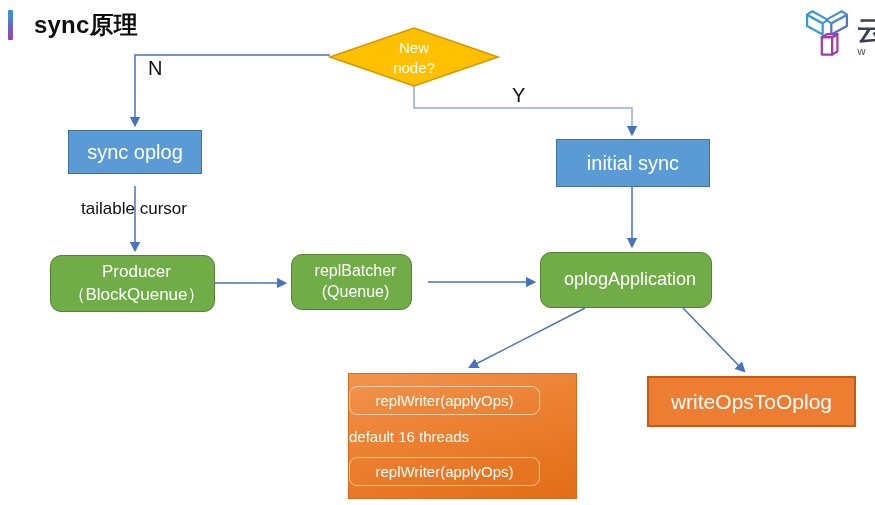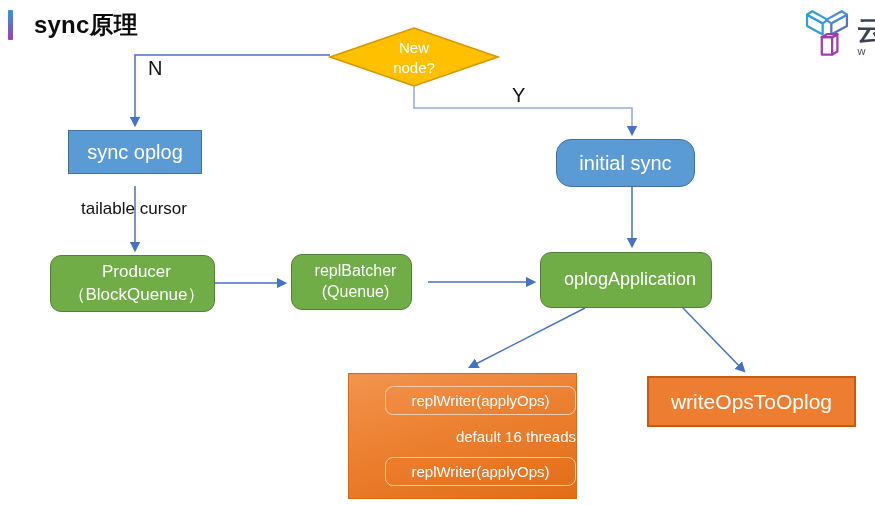--- a/index.html
+++ b/index.html
@@ -36,32 +36,32 @@
   .node {
     position:absolute; box-sizing:border-box; color:#fff; text-align:center;
     display:flex; flex-direction:column; align-items:center; justify-content:center;
     line-height:1.3;
   }
   .node.blue  { background:#5B9BD5; border:1.6px solid #41719C; }
   .node.green { background:#70AD47; border:1.6px solid #548235; border-radius:11px;padding-left:8px; }
   .node.orange-solid { background:#ED7D31; border:2px solid #C55A11; }
 
   .n-sync-oplog   { left:68px;  top:130px; width:134px; height:44px; font-size:20px; }
-  .n-initial-sync { left:556px; top:139px; width:139px; height:48px; font-size:20px;border-radius:15px; }
+  .n-initial-sync { left:556px; top:139px; width:154px; height:48px; font-size:20px; }
   .n-producer     { left:50px;  top:255px; width:165px; height:57px; font-size:17px; }
   .n-replbatcher  { left:291px; top:254px; width:121px; height:56px; font-size:16px; }
   .n-oplog-app    { left:540px; top:252px; width:172px; height:56px; font-size:18px;text-align:right; }
   .n-write-ops    { left:647px; top:376px; width:209px; height:51px; font-size:21px;justify-content:center; }
 
   
   .writer-group {
     position:absolute; left:348px; top:373px; width:229px; height:126px;
     box-sizing:border-box; border:1px solid #d96a1a;
     background:linear-gradient(165deg,#f2944e 0%,#ec8031 45%,#e26d17 100%);
-    display:flex; flex-direction:column; align-items:flex-end; justify-content:space-evenly;
+    display:flex; flex-direction:column; align-items:flex-start; justify-content:space-evenly;
     color:#fff;
   }
   .writer-pill {
     box-sizing:border-box; width:191px; height:29px;
     border:1.5px solid #f4cda8; border-radius:8px;
     display:flex; align-items:center; justify-content:center;
     font-size:15px; color:#fff;
   }
   .writer-note { font-size:15px; color:#fff; }
 

